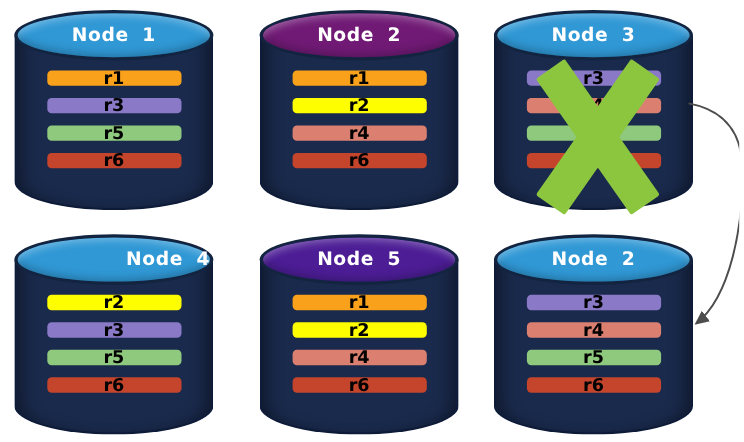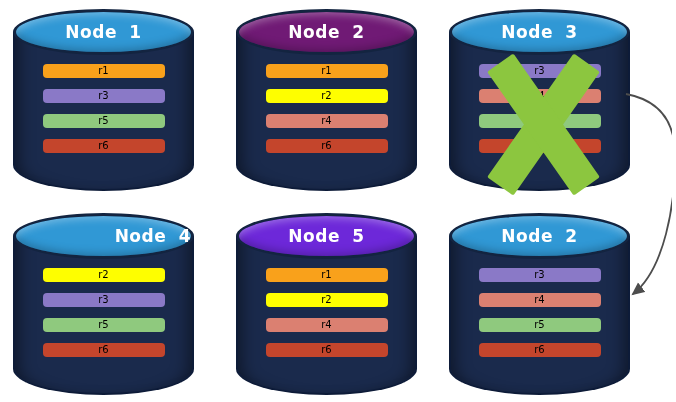--- a/index.html
+++ b/index.html
@@ -28,21 +28,21 @@
     word-spacing:6px;letter-spacing:.5px;white-space:nowrap;
   }
   .bars{
     position:absolute;left:0;right:0;top:55px;z-index:3;
     display:flex;flex-direction:column;align-items:center;gap:11px;
   }
   .bar{
     width:122px;height:14px;border-radius:4px;
     display:flex;align-items:center;justify-content:center;
   }
-  .bar span{font-weight:normal;font-size:10px;line-height:14px;color:#000;}
+  .bar span{font-weight:bold;font-size:16px;line-height:14px;color:#000;}
 
   .x-mark{
     position:absolute;left:38px;top:44px;width:113px;height:143px;
     overflow:visible;z-index:4;
   }
   #arrow-layer{
     position:absolute;left:0;top:0;width:676px;height:402px;
     z-index:5;pointer-events:none;
   }
 </style>
@@ -134,21 +134,21 @@
           <span>r5</span>
         </div>
       <div class="bar" style="background-color: rgb(196, 69, 44);">
           <span>r6</span>
         </div>
     </div>
   </div>
 
   <div class="node col2 row2">
     <div class="cyl-body" style="background-color: rgb(26, 42, 76);"></div>
-    <div class="cyl-top" style="background-color: #6d28d9;">
+    <div class="cyl-top" style="background-color: #4c1d95;">
       <span class="node-title">Node 5</span>
     </div>
     <div class="bars">
       <div class="bar" style="background-color: rgb(249, 161, 27);">
           <span>r1</span>
         </div>
       <div class="bar" style="background-color: rgb(254, 254, 0);">
           <span>r2</span>
         </div>
       <div class="bar" style="background-color: rgb(219, 128, 113);">

